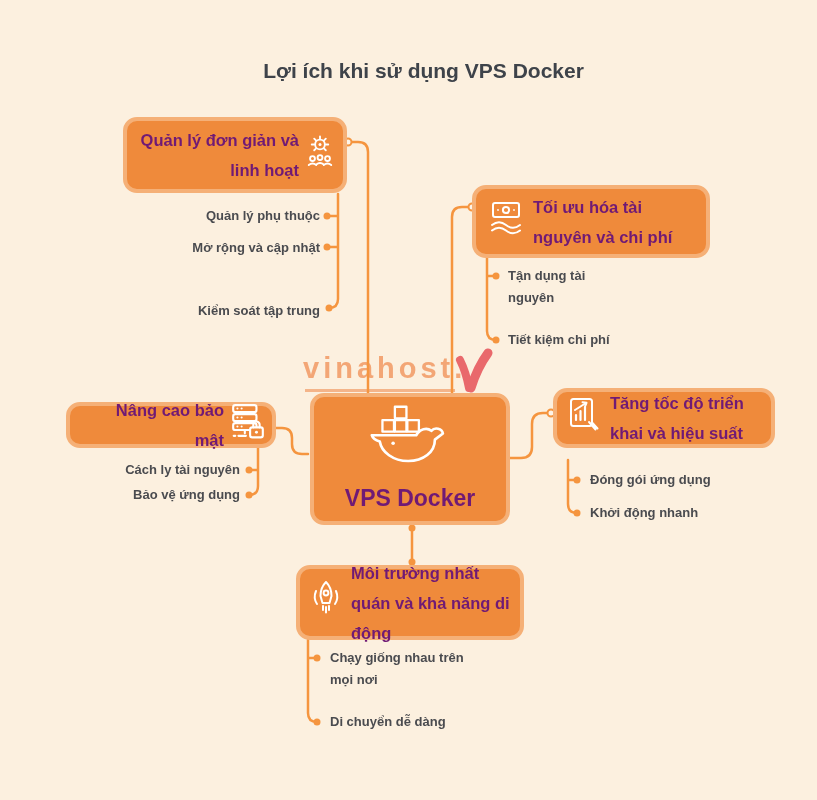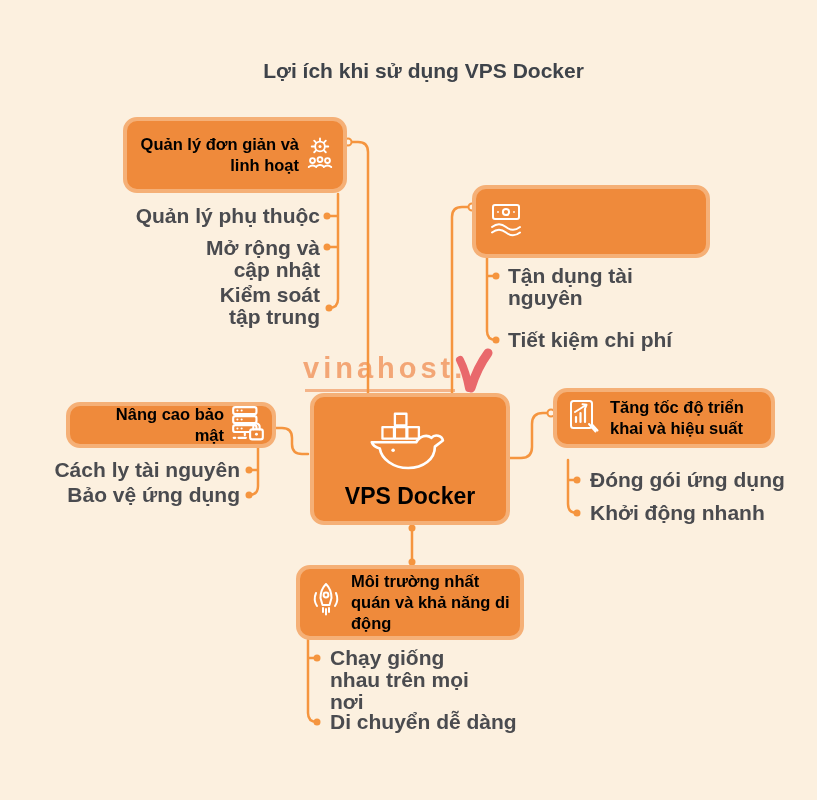--- a/index.html
+++ b/index.html
@@ -23,22 +23,22 @@
     position:absolute; left:305px; top:389px; width:150px; height:3px;
     background:rgba(240,147,91,0.65); z-index:1;
   }
   .vmark{ position:absolute; left:451px; top:348px; z-index:1;}
   
   .connectors{ position:absolute; left:0; top:0; z-index:2; }
   
   .node{
     position:absolute; box-sizing:border-box; z-index:3;
     background:#EF8A3B; border:4px solid #F5B077; border-radius:14px;
-    color:#000000; font-weight:bold; display:flex; align-items:center;
-    font-size:16.5px; line-height:21px;
+    color:#701a75; font-weight:bold; display:flex; align-items:center;
+    font-size:16.5px; line-height:30px;
   }
   .node .lbl{ flex:1; }
   .node .icon{ flex:0 0 auto; }
   .n-management{ left:123px; top:117px; width:224px; height:76px; padding:0 8px 0 12px;}
   .n-management .lbl{ text-align:right; margin-right:6px;}
   .n-optimization{ left:472px; top:185px; width:238px; height:73px; padding:0 10px 0 12px;}
   .n-optimization .icon{ margin-right:9px;}
   .n-security{ left:66px; top:402px; width:210px; height:46px; padding:0 6px 0 12px;}
   .n-security .lbl{ text-align:right; margin-right:6px;}
   .n-speed{ left:553px; top:388px; width:222px; height:60px; padding:0 8px 0 10px;}
@@ -46,27 +46,27 @@
   .n-portability{ left:296px; top:565px; width:228px; height:75px; padding:0 8px 0 10px;}
   .n-portability .icon{ margin-right:9px;}
   .n-center{
     left:310px; top:393px; width:200px; height:132px;
     flex-direction:column; justify-content:center;
   }
   .n-center .lbl{ flex:0 0 auto; font-size:23px; margin-top:5px; text-align:right;}
   
   .leaf{
     position:absolute; z-index:4; color:#4A4B4F;
-    font-size:21px; font-weight:bold; line-height:22px;
+    font-size:13px; font-weight:bold; line-height:22px;
   }
   .leaf.r{ text-align:right; }
   .nw{ white-space:nowrap; }
   .lf-m1{ right:497px; top:205px;}
   .lf-m2{ right:497px; top:237px; width:142px;}
-  .lf-m3{ right:497px; top:284px; width:130px;}
+  .lf-m3{ right:497px; top:300px; width:130px;}
   .lf-o1{ left:508px; top:265px; width:125px;}
   .lf-o2{ left:508px; top:329px;}
   .lf-s1{ right:577px; top:459px;}
   .lf-s2{ right:577px; top:484px;}
   .lf-p1{ left:590px; top:469px;}
   .lf-p2{ left:590px; top:502px;}
   .lf-b1{ left:330px; top:647px; width:155px;}
   .lf-b2{ left:330px; top:711px;}
 </style>
 </head>
@@ -141,20 +141,21 @@
   <div class="node n-optimization">
     <span class="icon">
       <svg width="36" height="36" viewBox="0 0 36 36" fill="none" stroke="#fff" stroke-width="2" stroke-linecap="round">
         <rect x="5" y="4" width="26" height="14" rx="2"></rect>
         <circle cx="18" cy="11" r="3.1"></circle>
         <circle cx="10" cy="11" r="0.9" fill="#fff" stroke="none"></circle>
           <circle cx="26" cy="11" r="0.9" fill="#fff" stroke="none"></circle>
         <path d="M4,26 Q11,20.5 18,26 T32,26 M4,31.5 Q11,26 18,31.5 T32,31.5"></path>
       </svg>
     </span>
+    <span class="lbl">Tối ưu hóa tài nguyên và chi phí</span>
   </div>
 
   <div class="node n-security">
     <span class="lbl">Nâng cao bảo mật</span>
     <span class="icon">
       <svg width="36" height="36" viewBox="0 0 34 34" fill="none" stroke="#fff" stroke-width="2" stroke-linecap="round">
         <rect x="3" y="2" width="22" height="6.5" rx="2"></rect>
         <rect x="3" y="10.5" width="22" height="6.5" rx="2"></rect>
         <rect x="3" y="19" width="22" height="6.5" rx="2"></rect>
         <circle cx="7" cy="5.2" r="1" fill="#fff" stroke="none"></circle>

